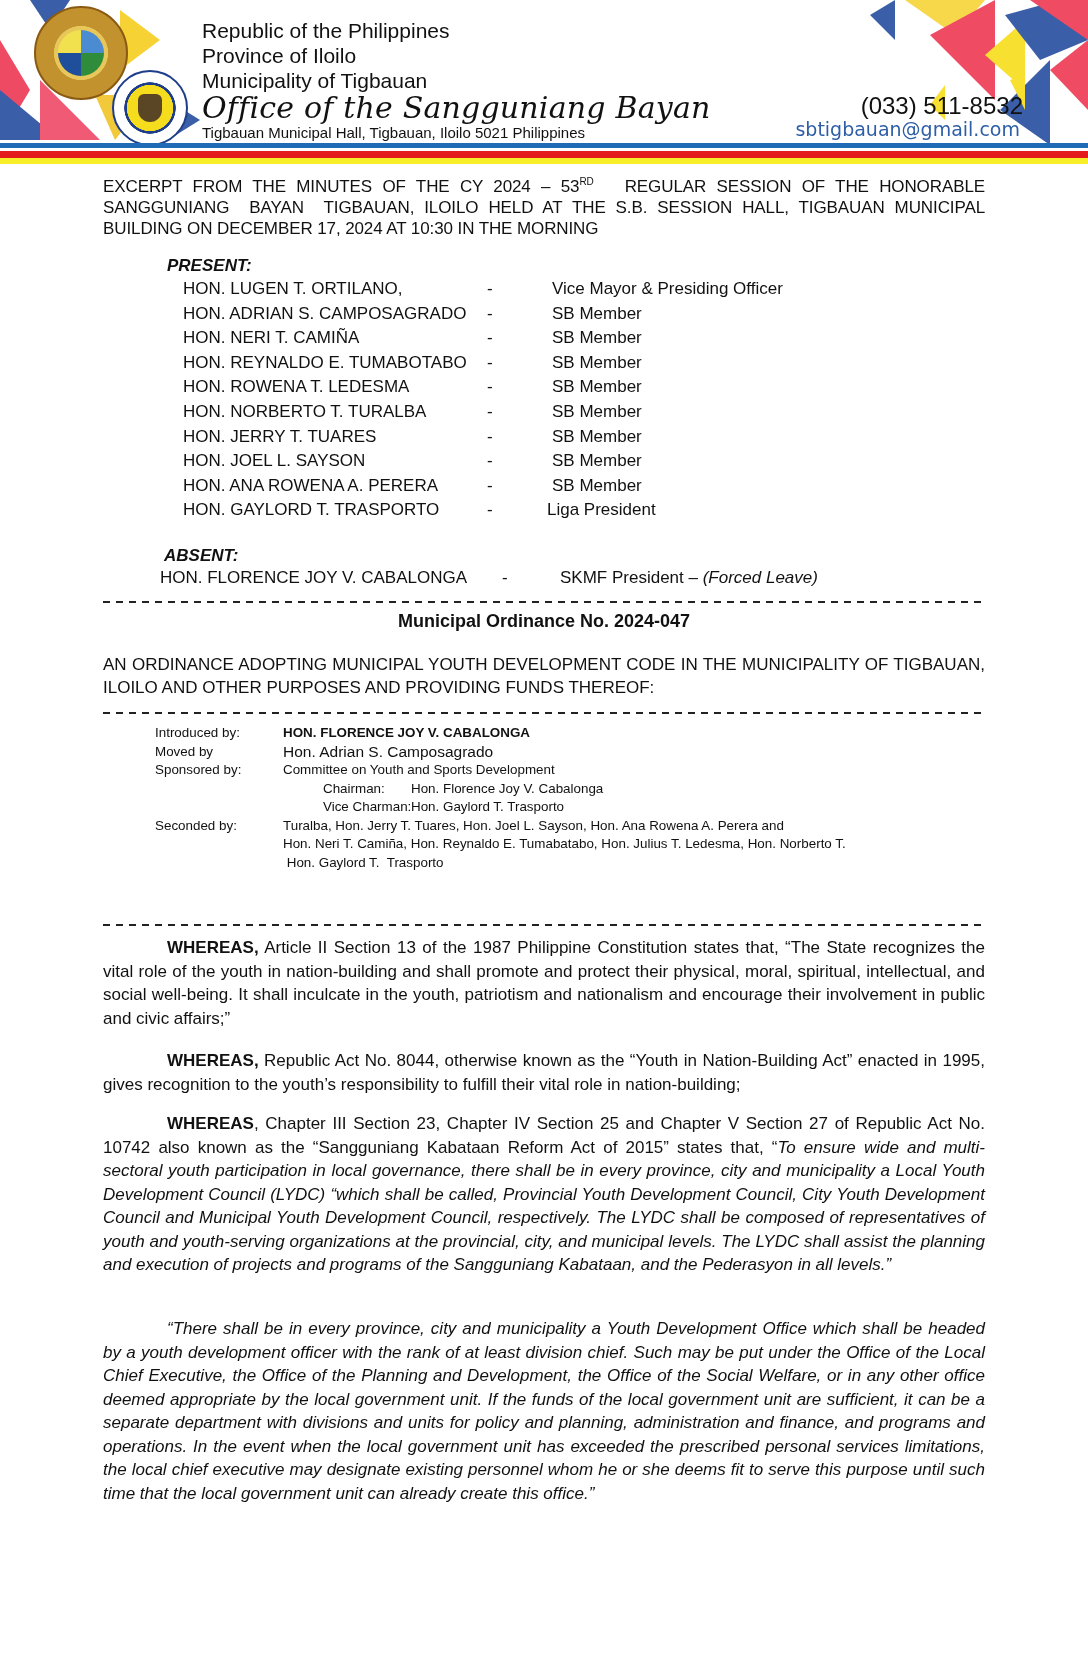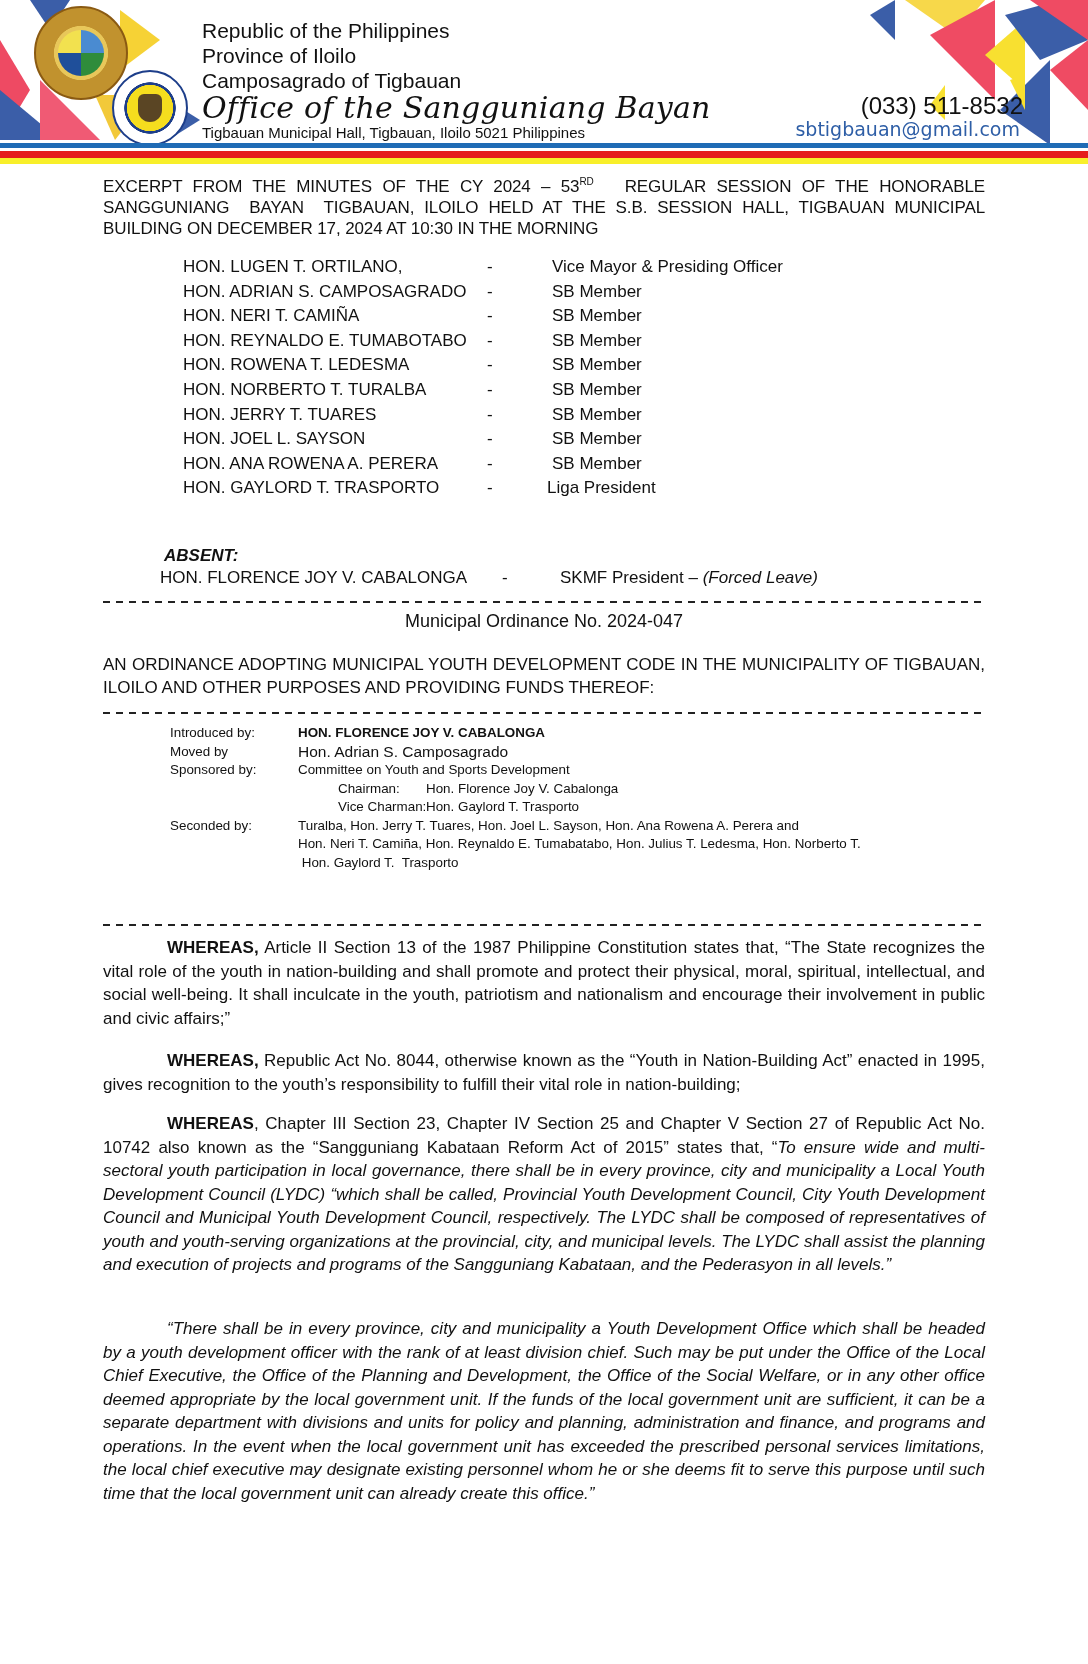--- a/index.html
+++ b/index.html
@@ -43,24 +43,24 @@
     .absent { position: absolute; left: 160px; top: 545px; width: 800px; font-size: 17px; }
     .absent .label { font-weight: bold; font-style: italic; margin-left: 4px; line-height: 22px; }
     .absent-row { position: relative; height: 22px; line-height: 22px; }
     .absent-row .name { position: absolute; left: 0; }
     .absent-row .dash { position: absolute; left: 342px; }
     .absent-row .role { position: absolute; left: 400px; }
     .absent-row .role i { font-style: italic; }
 
     .dashes { position: absolute; left: 103px; width: 880px; height: 2px; background-image: repeating-linear-gradient(90deg, #222 0 7px, transparent 7px 13px); }
 
-    .ord-no { position: absolute; left: 0; width: 1088px; top: 611px; text-align: center; font-size: 18px; }
+    .ord-no { position: absolute; left: 0; width: 1088px; top: 611px; text-align: center; font-size: 18px; font-weight: bold; }
     .ord-title { top: 653px; line-height: 23px; font-size: 17px; }
 
-    .sponsors { position: absolute; left: 170px; top: 724px; width: 760px; font-size: 13.4px; }
+    .sponsors { position: absolute; left: 155px; top: 724px; width: 760px; font-size: 13.4px; }
     .sp-row { position: relative; min-height: 18.5px; line-height: 18.5px; }
     .sp-row .k { position: absolute; left: 0; }
     .sp-row .v { margin-left: 128px; display: block; }
     .sp-row .v.big { font-size: 15.5px; }
     .sp-row .v.bold { font-weight: bold; }
     .sub-row { position: relative; margin-left: 128px; min-height: 18.5px; line-height: 18.5px; }
     .sub-row .k2 { position: absolute; left: 0; margin-left: 40px; }
     .sub-row .v2 { margin-left: 128px; display: block; }
 
     .para { position: absolute; left: 103px; width: 882px; font-size: 17px; line-height: 23.5px; text-align: justify; }
@@ -97,35 +97,36 @@
     <polygon points="1010,80 1025,75 1025,110" fill="#f8e030"></polygon>
     <polygon points="930,105 945,85 945,120" fill="#f8e030"></polygon>
   </svg>
 
   <div class="seal seal-muni"></div>
   <div class="seal seal-sb"></div>
 
   <div class="head-text">
     <div class="head-line">Republic of the Philippines</div>
     <div class="head-line">Province of Iloilo</div>
-    <div class="head-line">Camposagrado of Tigbauan</div>
+    <div class="head-line">Municipality of Tigbauan</div>
     <div class="office-title">Office of the Sangguniang Bayan</div>
     <div class="head-address">Tigbauan Municipal Hall, Tigbauan, Iloilo 5021 Philippines</div>
   </div>
   <div class="phone">(033) 511-8532</div>
   <div class="email">sbtigbauan@gmail.com</div>
 
   <div class="stripe blue"></div>
   <div class="stripe red"></div>
   <div class="stripe yellow"></div>
 </div>
 
 <div class="content intro justify"><span>EXCERPT FROM THE MINUTES OF THE CY 2024 – 53</span><sup>RD</sup><span style="white-space:pre-wrap">   REGULAR SESSION OF THE HONORABLE SANGGUNIANG  BAYAN  TIGBAUAN, ILOILO HELD AT THE S.B. SESSION HALL, TIGBAUAN MUNICIPAL BUILDING ON DECEMBER 17, 2024 AT 10:30 IN THE MORNING</span></div>
 
 <div class="roster">
+  <div class="label">PRESENT:</div>
   <div class="roster-row">
       <span class="name">HON. LUGEN T. ORTILANO,</span>
       <span class="dash">-</span>
       <span class="role">Vice Mayor &amp; Presiding Officer</span>
     </div>
   <div class="roster-row">
       <span class="name">HON. ADRIAN S. CAMPOSAGRADO</span>
       <span class="dash">-</span>
       <span class="role">SB Member</span>
     </div>

